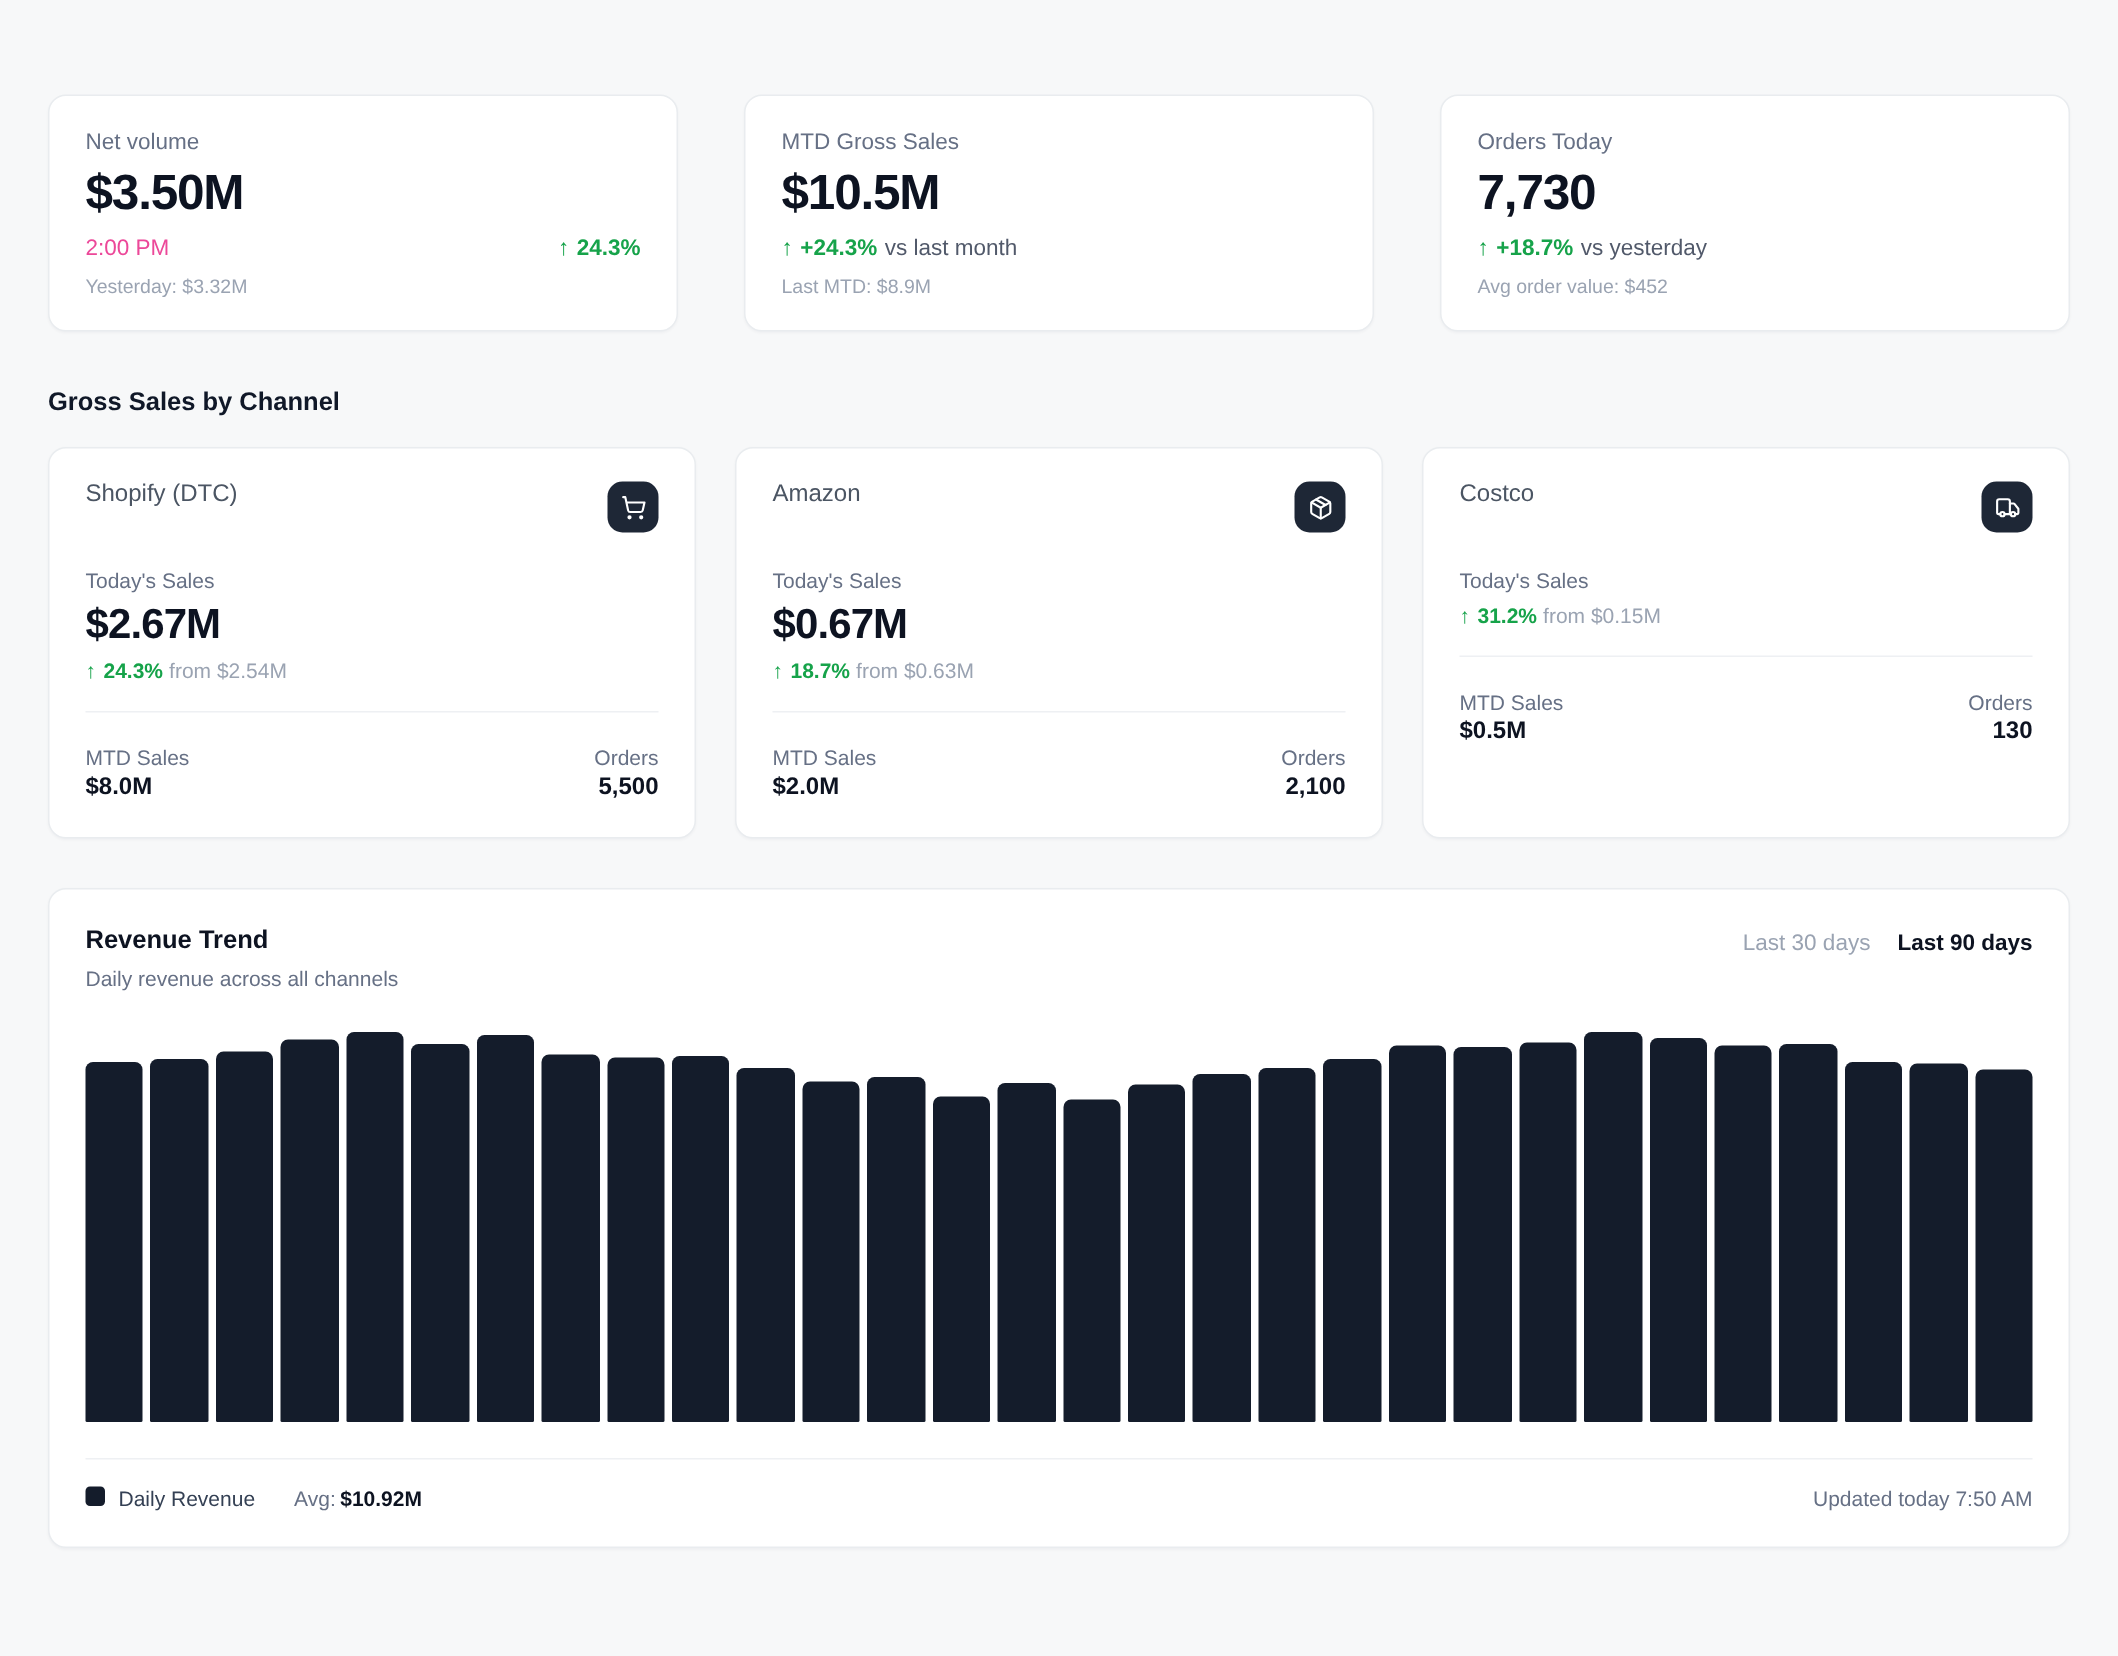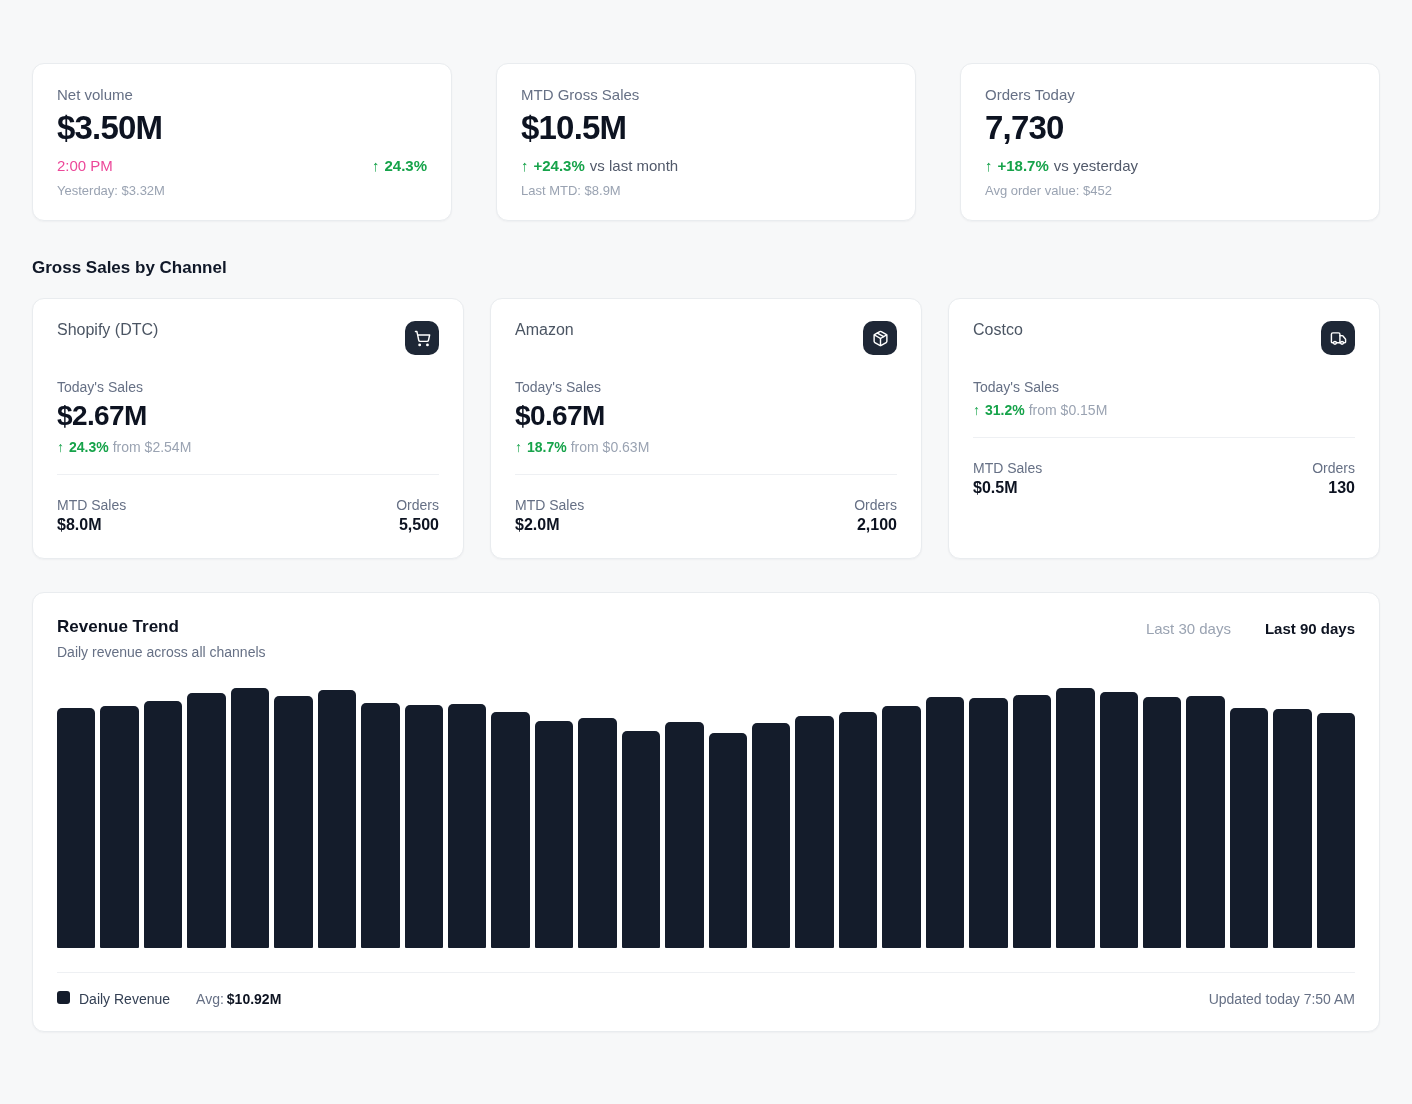--- a/index.html
+++ b/index.html
@@ -63,21 +63,21 @@
   .foot-col.right { text-align: right; }
 
   
   .revenue-card { margin-top: 33px; padding: 24px; }
   .revenue-head { display: flex; justify-content: space-between; align-items: flex-start; }
   .revenue-title { font-size: 17px; font-weight: 700; color: #0d1321; }
   .revenue-subtitle { margin-top: 7px; font-size: 14px; color: #667085; }
   .range-toggle { display: flex; gap: 18px; padding-top: 3px; }
   .range-btn { background: none; border: none; font-family: inherit; font-size: 15px; cursor: pointer; }
   .range-btn.inactive { color: #9aa3b2; font-weight: 400; }
-  .range-btn.active { color: #0d1321; font-weight: 700; margin-left: 16px; }
+  .range-btn.active { color: #0d1321; font-weight: 700; }
 
   .bar-chart { margin-top: 28px; height: 260px; display: flex; align-items: flex-end; gap: 5px; }
   .bar { flex: 1 1 0; background: #141c2b; border-radius: 5px 5px 1px 1px; }
 
   .chart-divider { margin-top: 24px; border-top: 1px solid #eef0f3; }
   .chart-foot { margin-top: 18px; display: flex; justify-content: space-between; align-items: center; }
   .legend { display: flex; align-items: flex-start; }
   .legend-swatch { width: 13px; height: 13px; border-radius: 3px; background: #141c2b; margin-right: 9px; }
   .legend-label { font-size: 14px; color: #344054; }
   .legend-avg { margin-left: 26px; font-size: 14px; color: #667085; }

